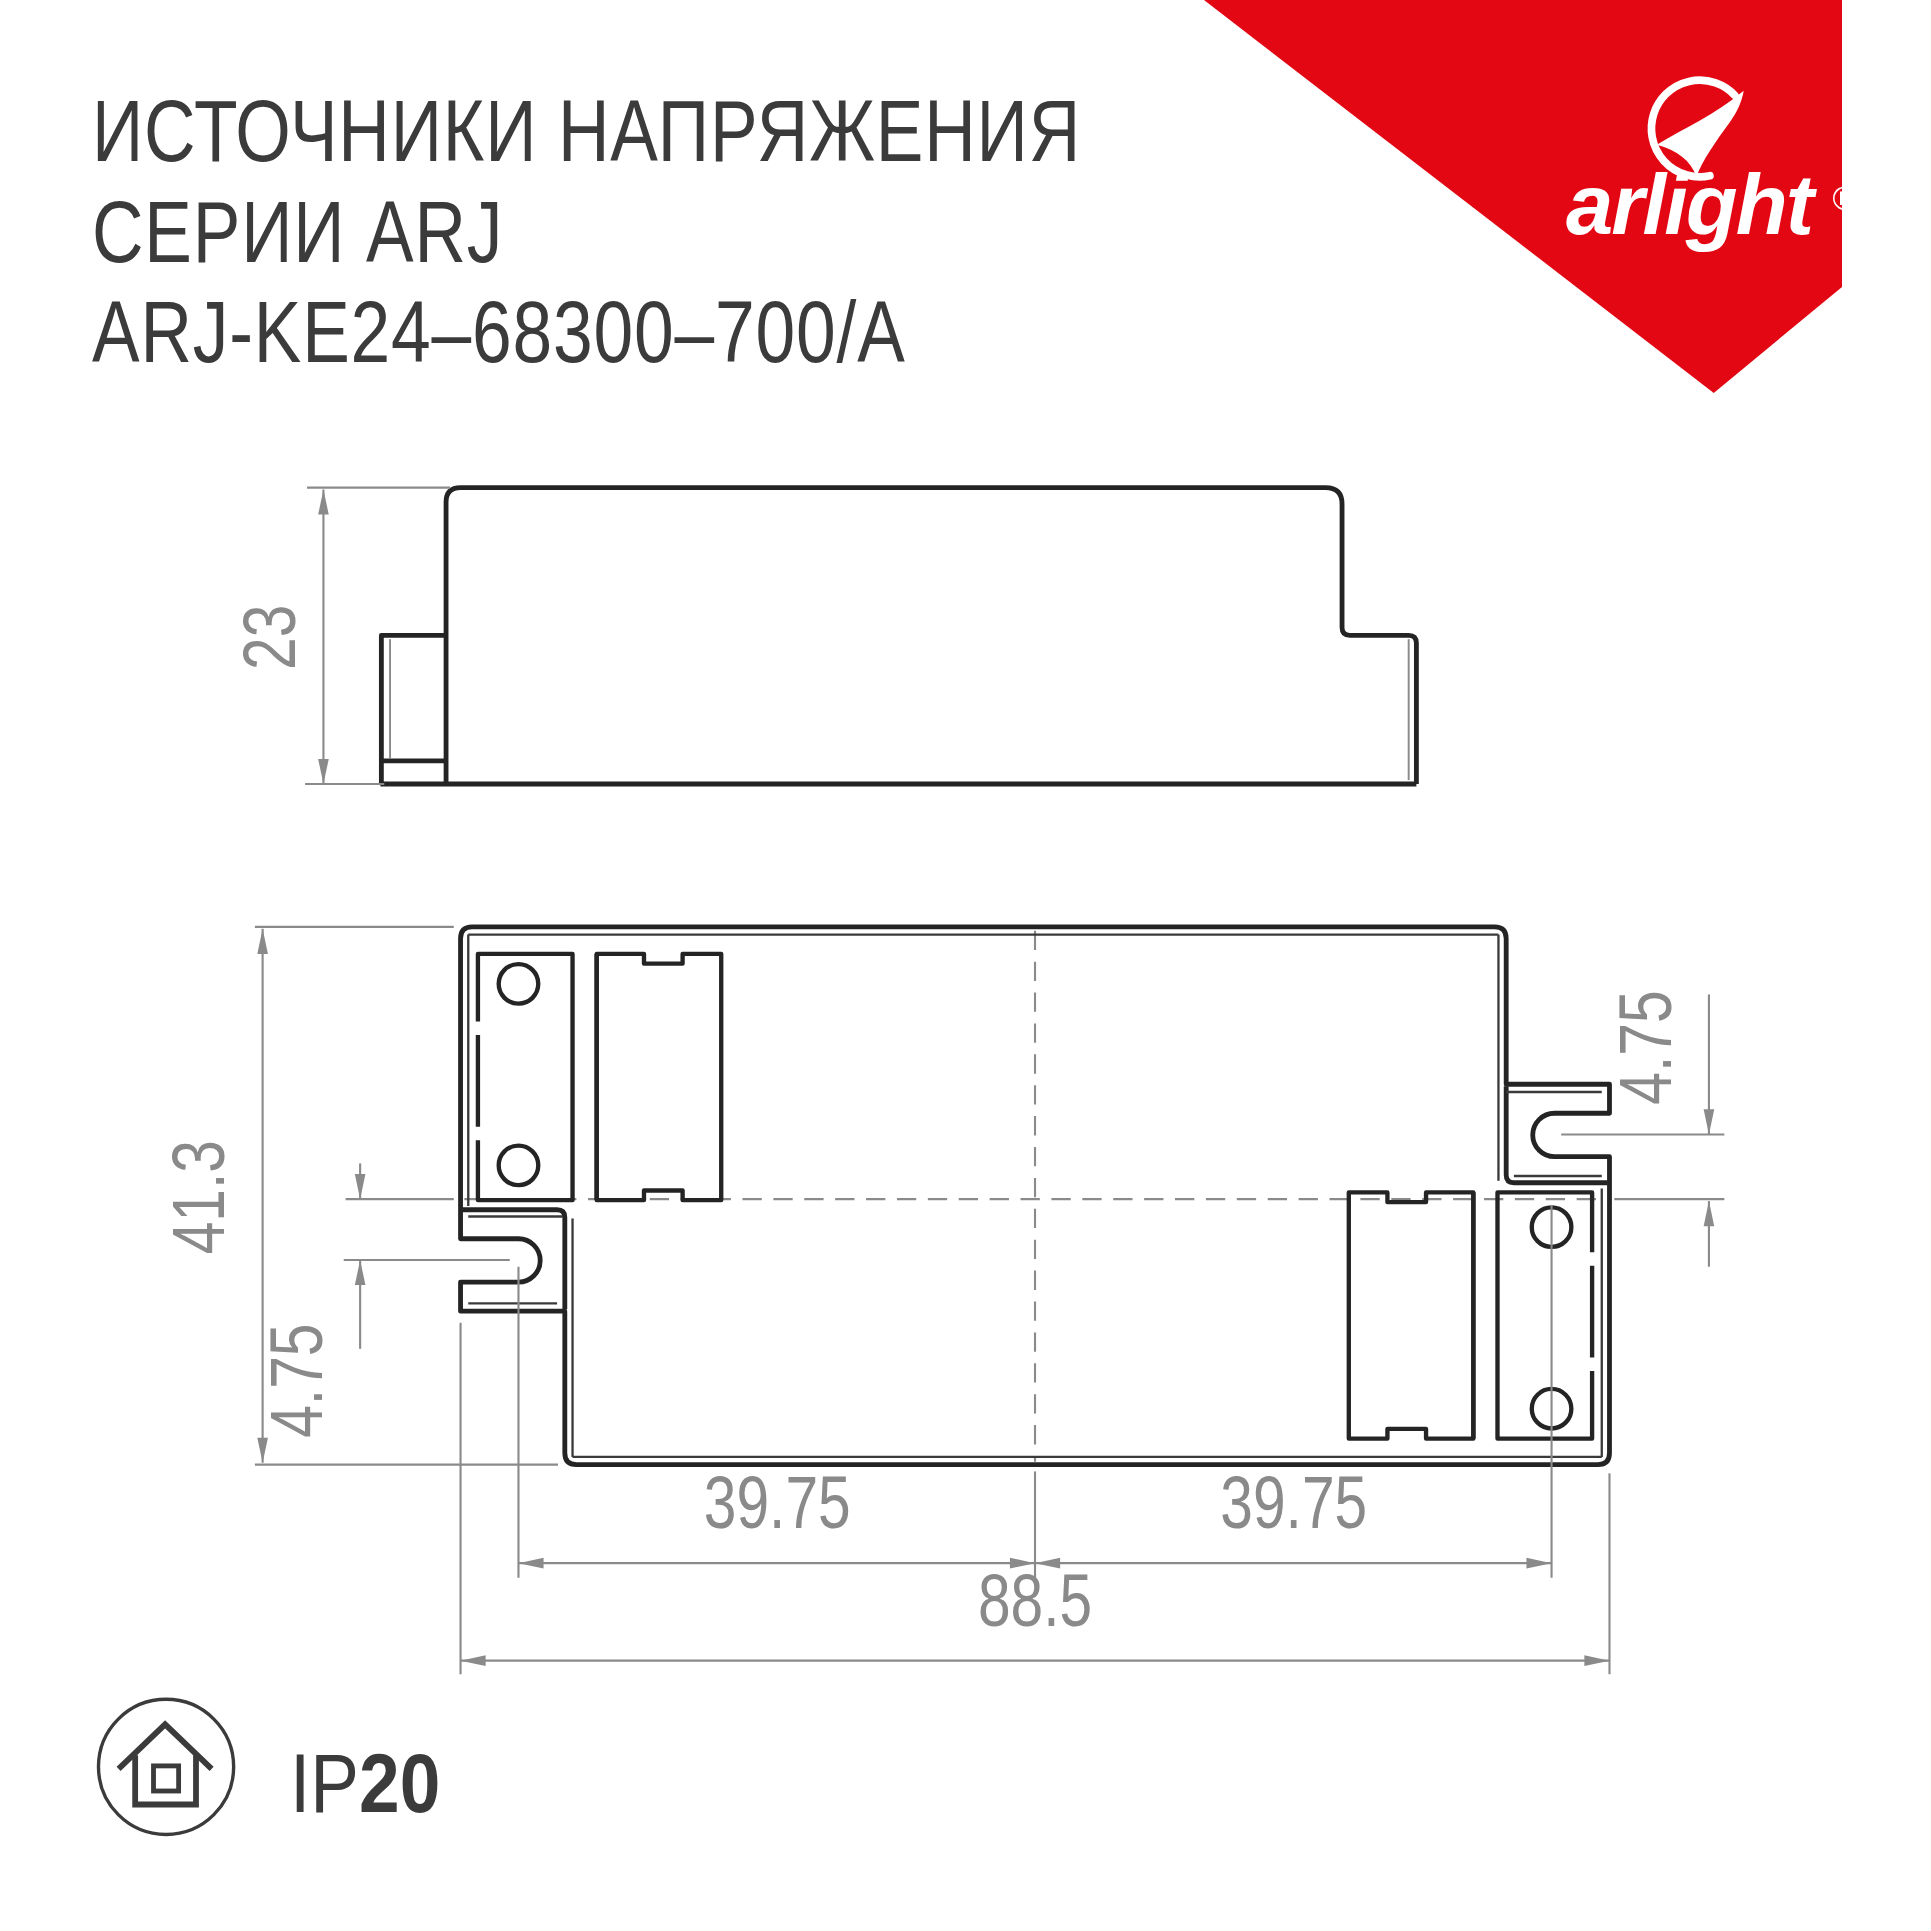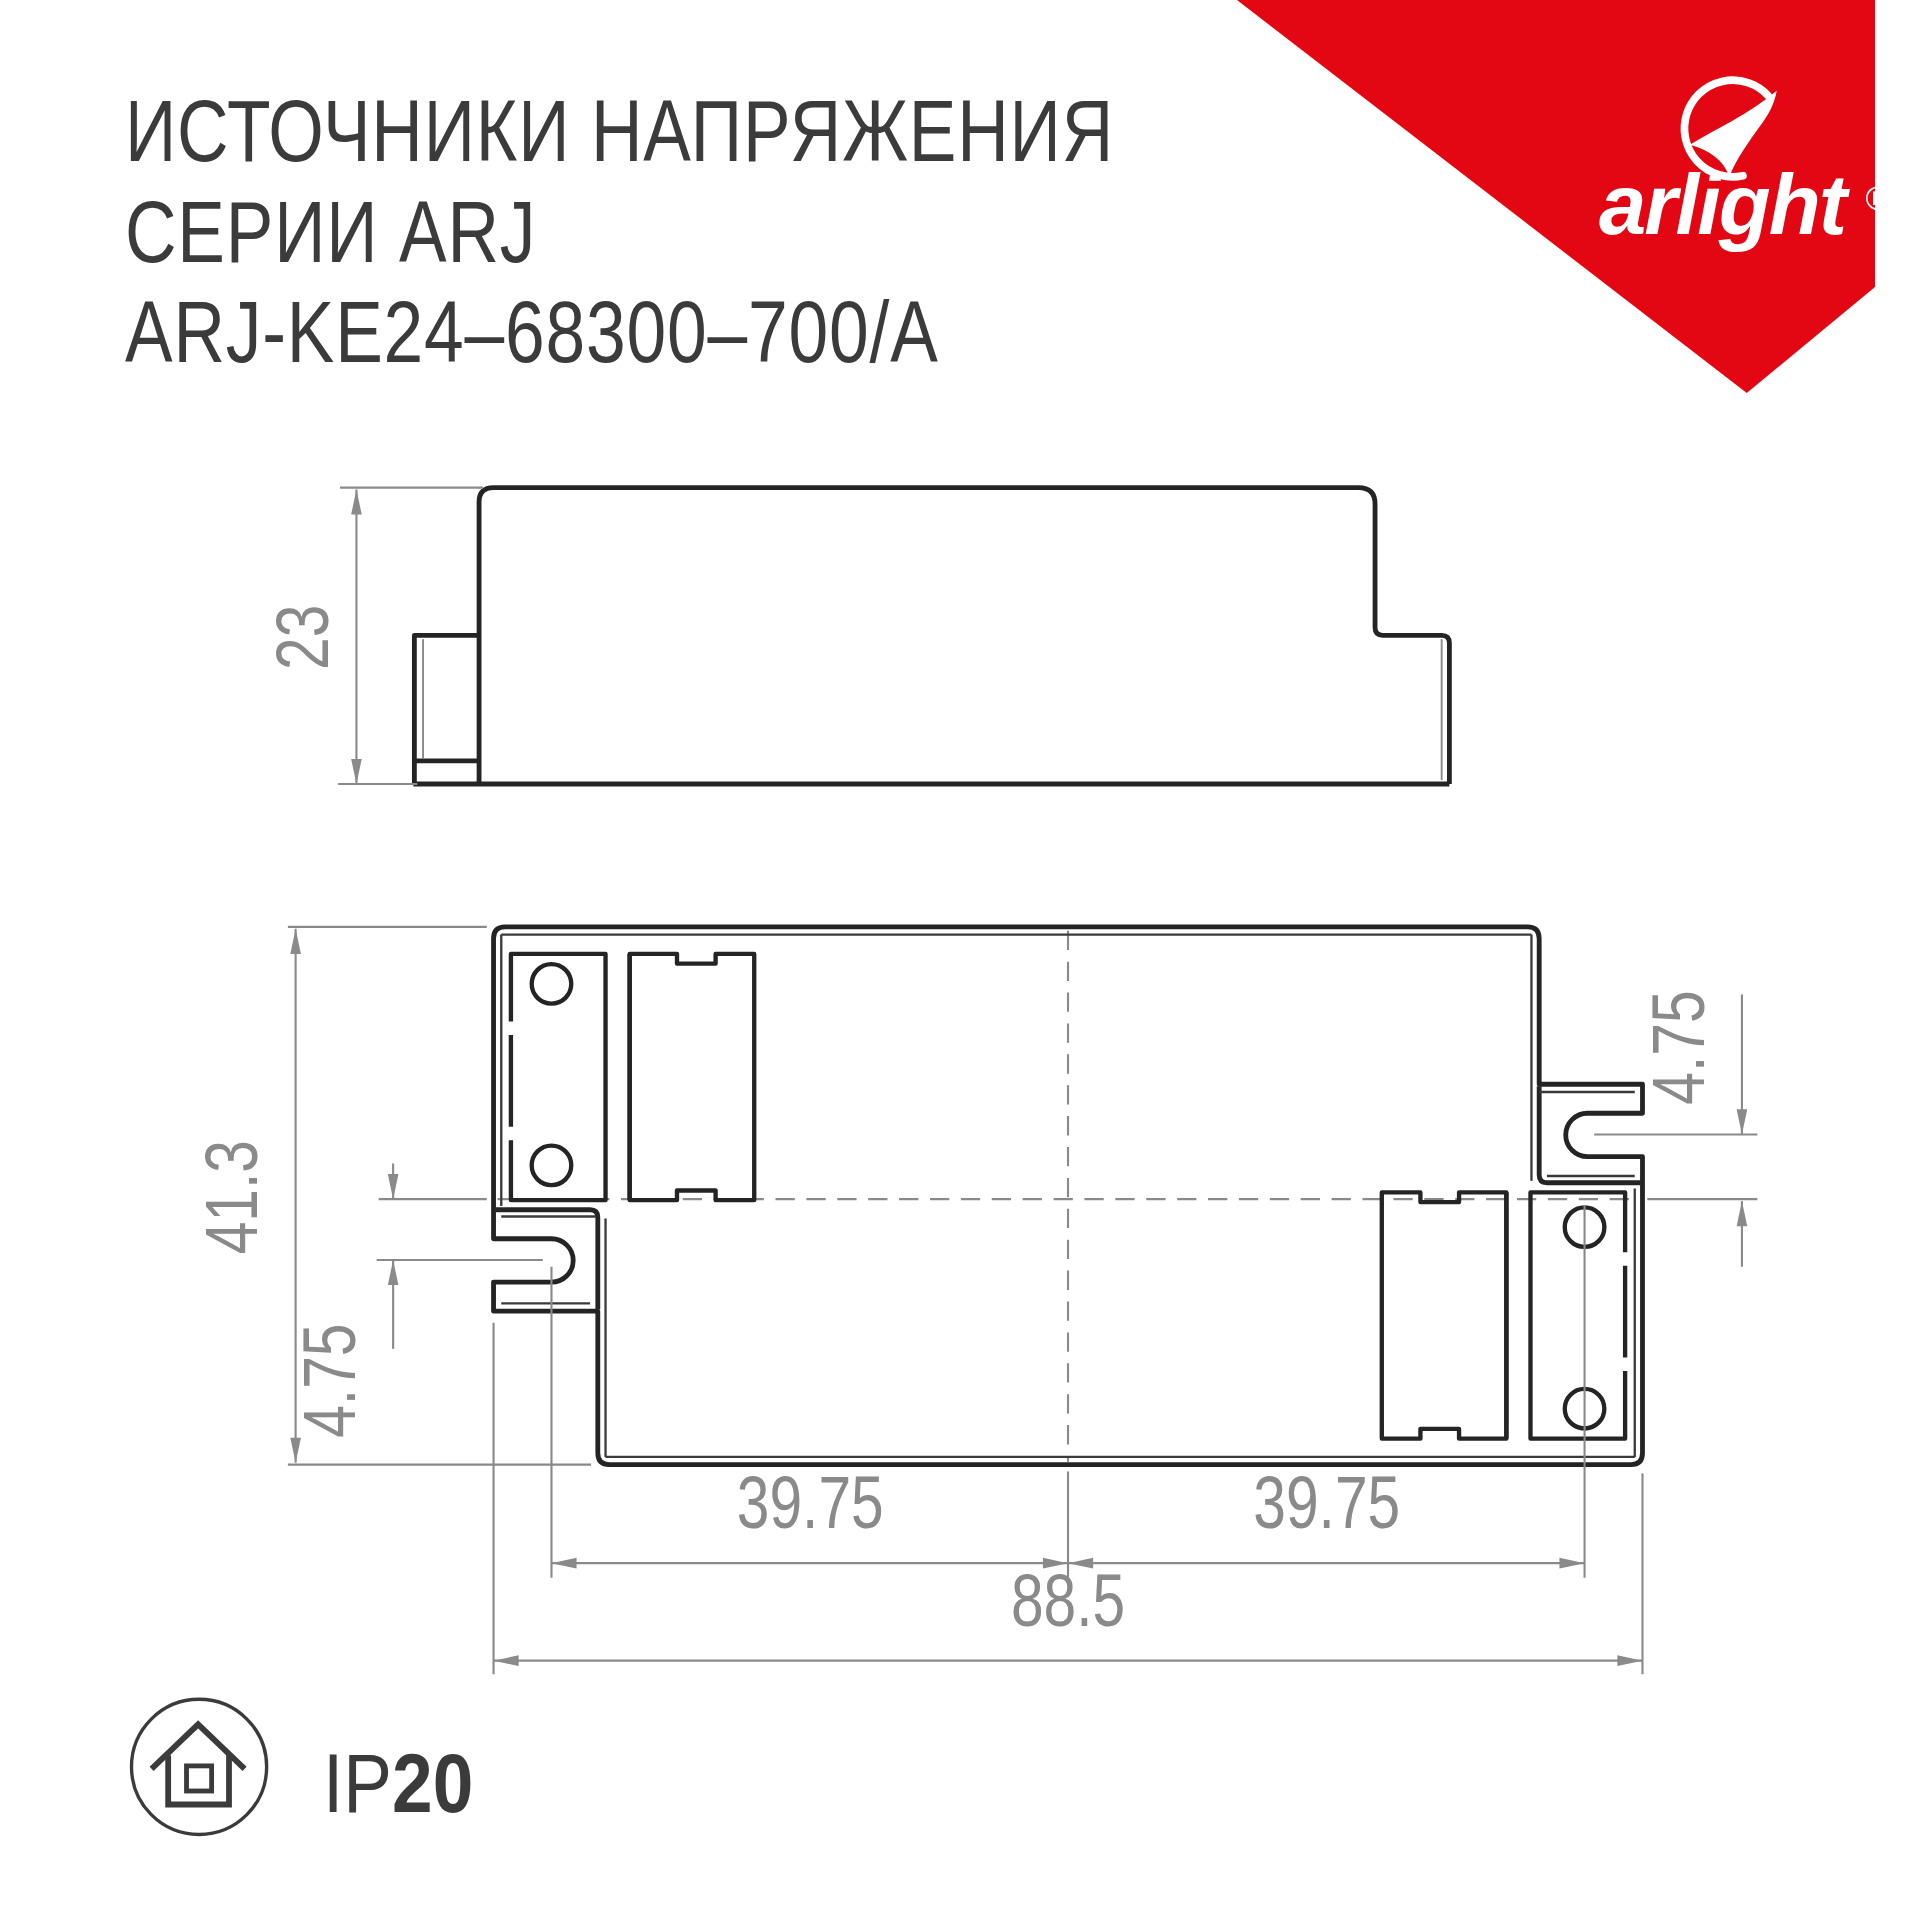--- a/index.html
+++ b/index.html
@@ -1,17 +1,17 @@
 <!DOCTYPE html>
 <html><head>
 <meta charset="utf-8">
 <style>
   html,body{margin:0;padding:0;background:#fff;}
   #page{position:relative;width:1842px;height:1931px;background:#ffffff;overflow:hidden;
-        font-family:"Liberation Sans",sans-serif;margin-left:33px;}
+        font-family:"Liberation Sans",sans-serif;}
   .title-line{position:absolute;left:92px;color:#3b3b3b;font-size:87px;font-weight:400;
               white-space:nowrap;transform:scaleX(0.82);transform-origin:left center;letter-spacing:1px;}
   #title1{top:81px;}
   #title2{top:182px;}
   #title3{top:282px;}
   #drawing{position:absolute;left:0;top:0;}
   .dim{font-family:"Liberation Sans",sans-serif;font-size:76px;fill:#8a8a8a;}
   .ip-badge{position:absolute;left:290px;top:1736px;color:#3b3b3b;font-size:83px;
             transform:scaleX(0.88);transform-origin:left center;white-space:nowrap;}
   .ip-badge .bold{font-weight:700;}

